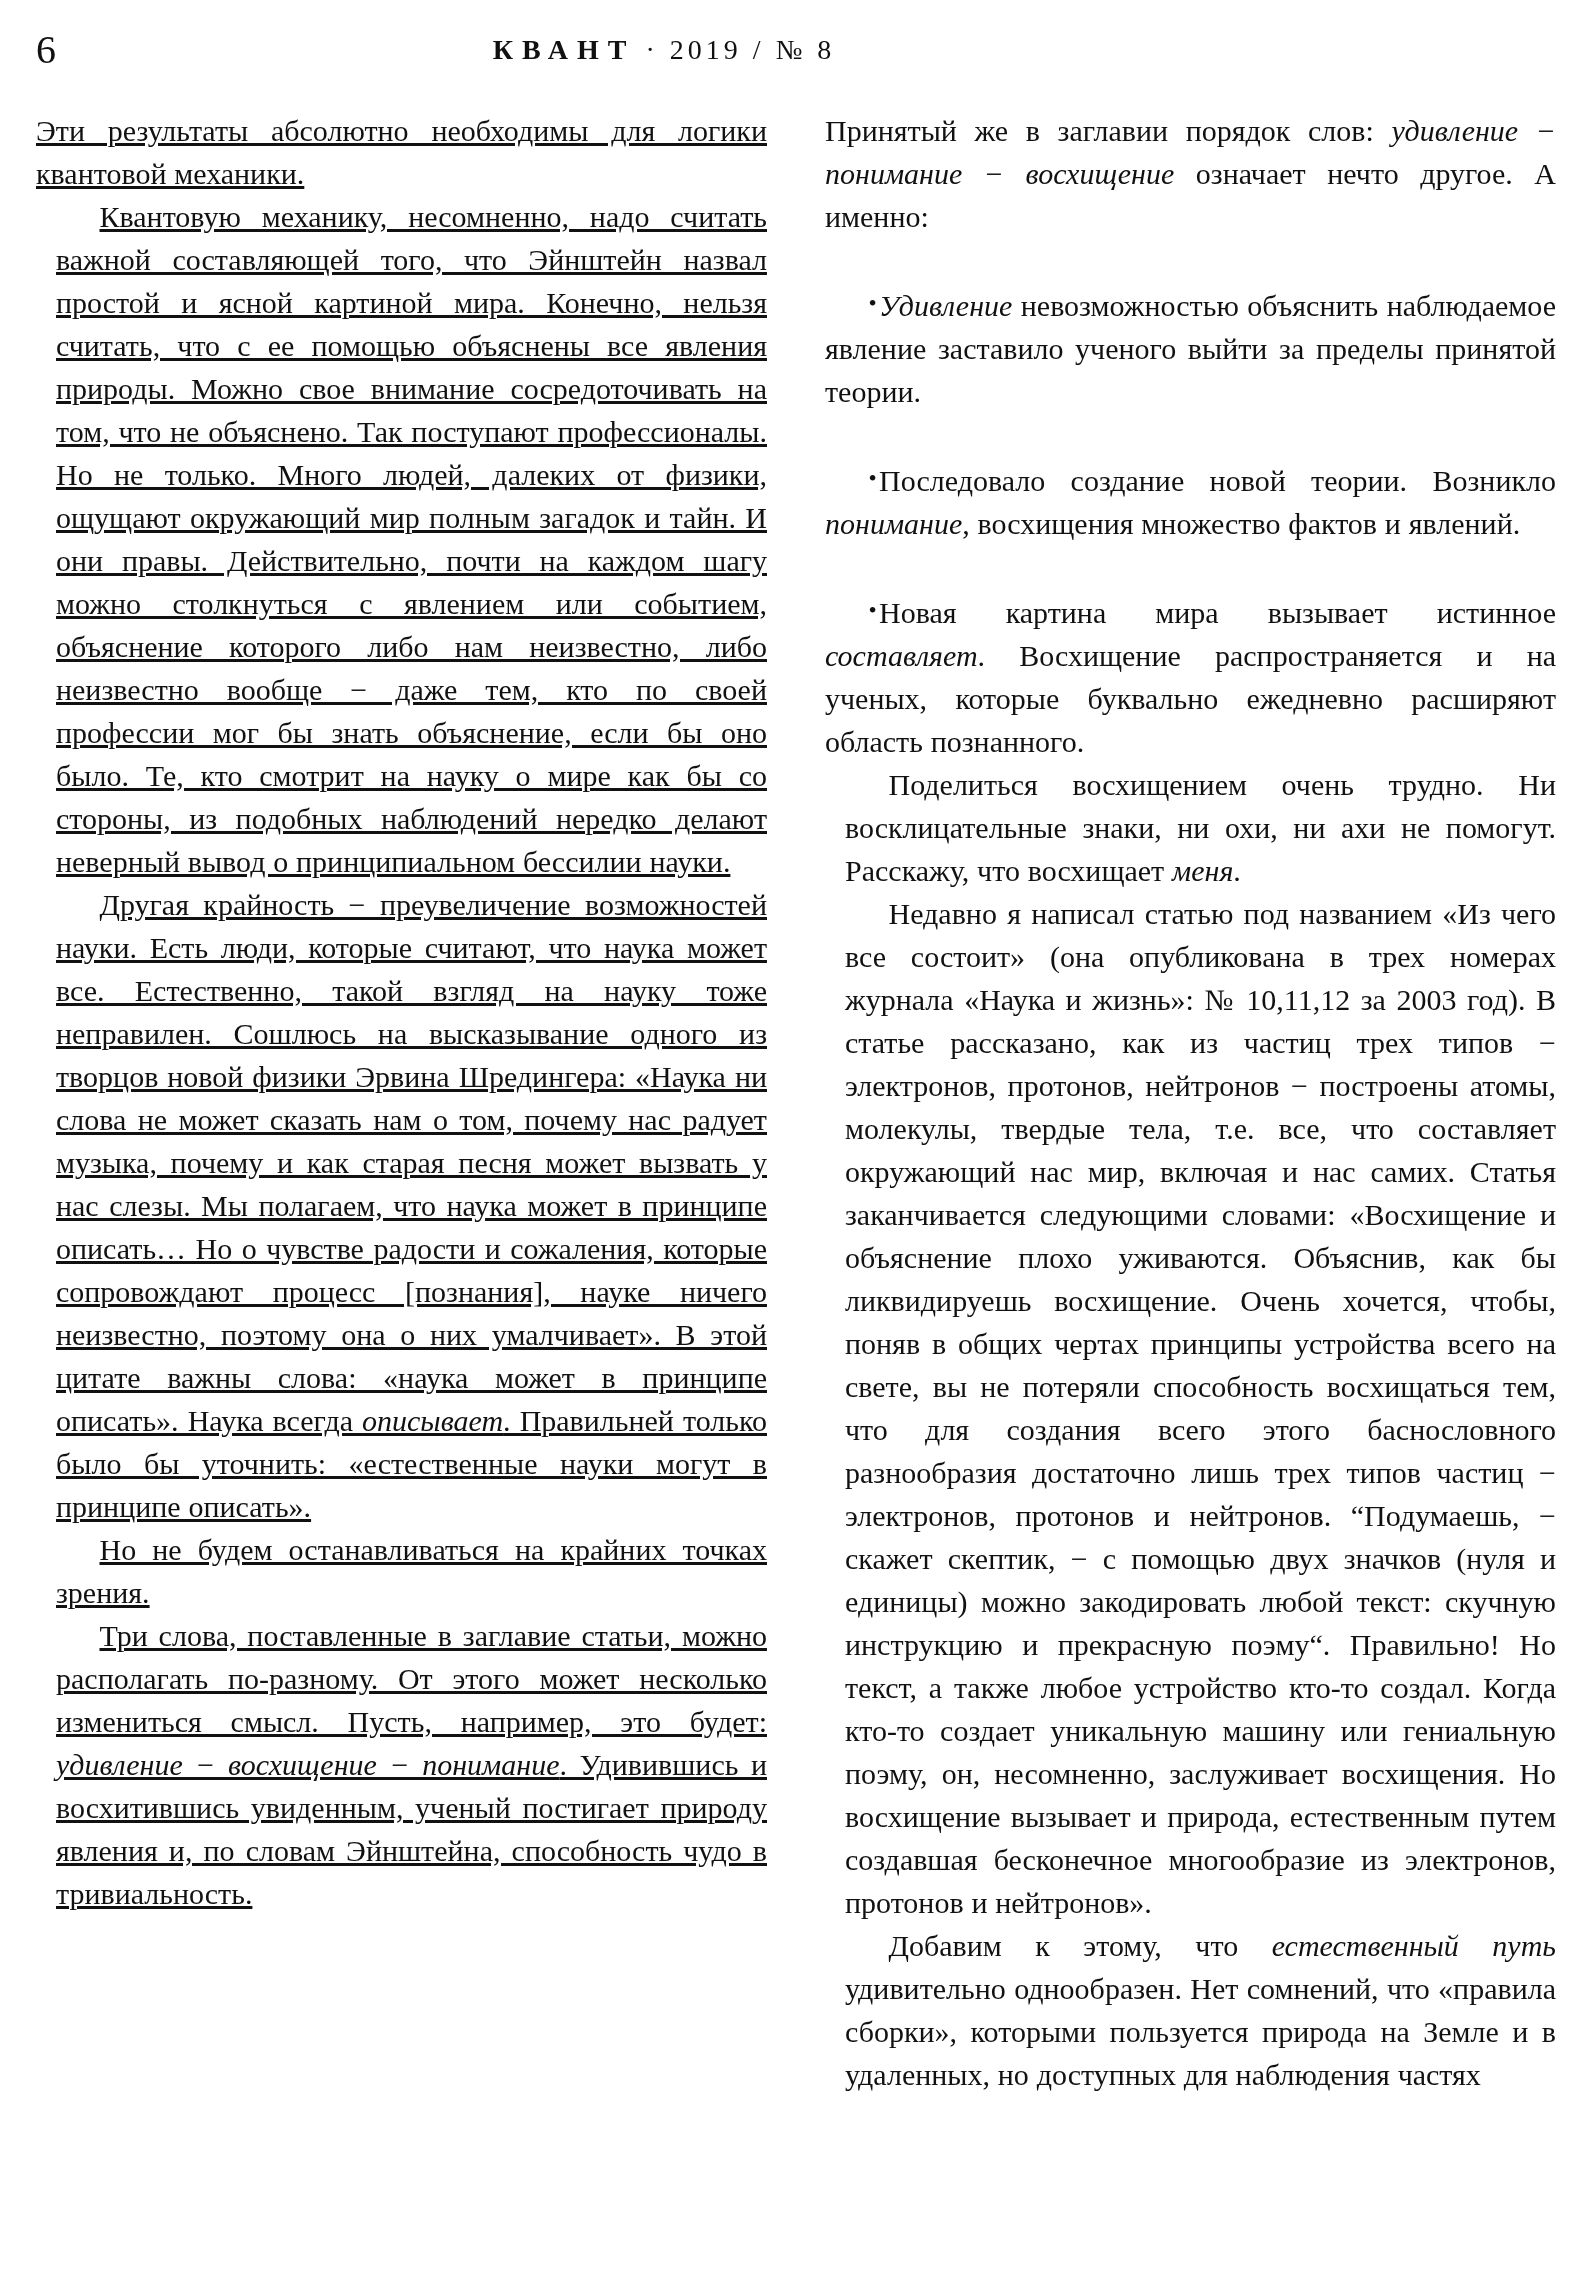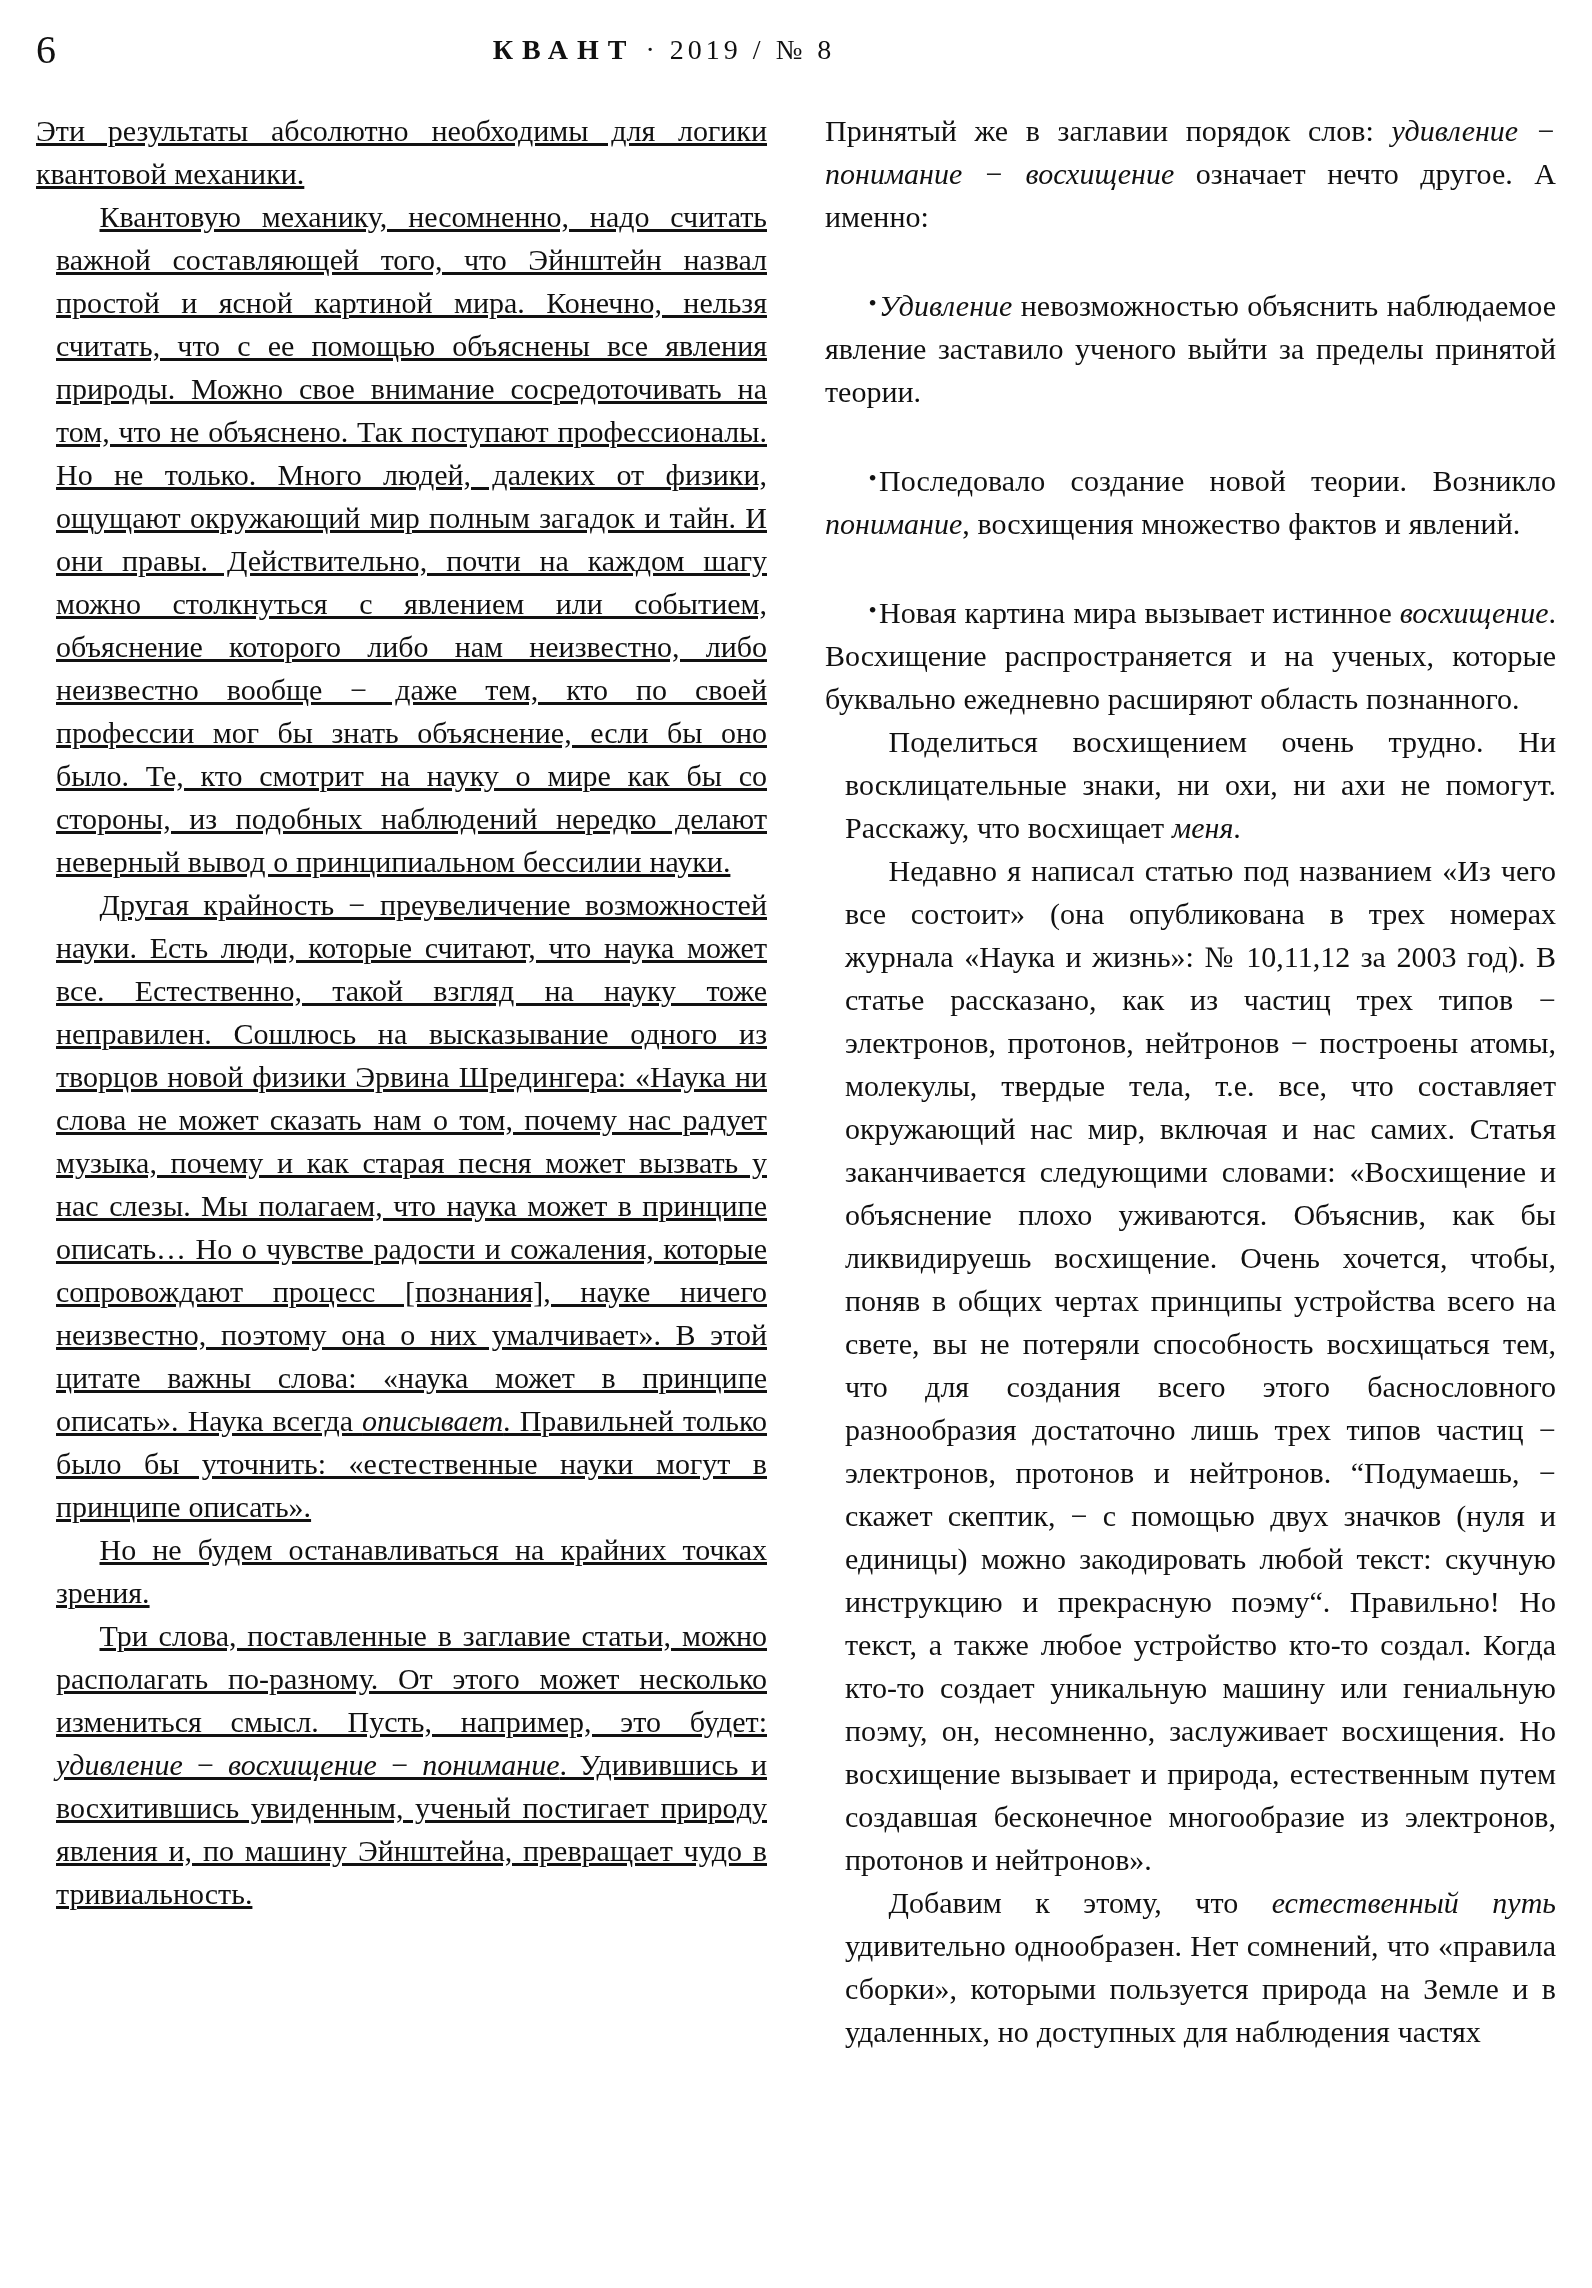--- a/index.html
+++ b/index.html
@@ -112,27 +112,27 @@
       <span class="mag">КВАНТ</span><span class="sep">·</span><span class="issue">2019 / № 8</span>
     </div>
   </div>
 
   <div class="columns">
     <div class="col col-left" id="col-left">
         <p class="noindent"><span>Эти результаты абсолютно необходимы для логики квантовой механики.</span></p>
         <p class="indent"><span>Квантовую механику, несомненно, надо считать важной составляющей того, что Эйнштейн назвал простой и ясной картиной мира. Конечно, нельзя считать, что с ее помощью объяснены все явления природы. Можно свое внимание сосредоточивать на том, что не объяснено. Так поступают профессионалы. Но не только. Много людей, далеких от физики, ощущают окружающий мир полным загадок и тайн. И они правы. Действительно, почти на каждом шагу можно столкнуться с явлением или событием, объяснение которого либо нам неизвестно, либо неизвестно вообще − даже тем, кто по своей профессии мог бы знать объяснение, если бы оно было. Те, кто смотрит на науку о мире как бы со стороны, из подобных наблюдений нередко делают неверный вывод о принципиальном бессилии науки.</span></p>
         <p class="indent"><span>Другая крайность − преувеличение возможностей науки. Есть люди, которые считают, что наука может все. Естественно, такой взгляд на науку тоже неправилен. Сошлюсь на высказывание одного из творцов новой физики Эрвина Шредингера: «Наука ни слова не может сказать нам о том, почему нас радует музыка, почему и как старая песня может вызвать у нас слезы. Мы полагаем, что наука может в принципе описать… Но о чувстве радости и сожаления, которые сопровождают процесс [познания], науке ничего неизвестно, поэтому она о них умалчивает». В этой цитате важны слова: «наука может в принципе описать». Наука всегда </span><i>описывает</i><span>. Правильней только было бы уточнить: «естественные науки могут в принципе описать».</span></p>
         <p class="indent"><span>Но не будем останавливаться на крайних точках зрения.</span></p>
-        <p class="indent"><span>Три слова, поставленные в заглавие статьи, можно располагать по-разному. От этого может несколько измениться смысл. Пусть, например, это будет: </span><i>удивление − восхищение − понимание</i><span>. Удивившись и восхитившись увиденным, ученый постигает природу явления и, по машину Эйнштейна, превращает чудо в тривиальность.</span></p>
+        <p class="indent"><span>Три слова, поставленные в заглавие статьи, можно располагать по-разному. От этого может несколько измениться смысл. Пусть, например, это будет: </span><i>удивление − восхищение − понимание</i><span>. Удивившись и восхитившись увиденным, ученый постигает природу явления и, по словам Эйнштейна, способность чудо в тривиальность.</span></p>
       </div>
     <div class="col col-right" id="col-right">
         <p class="noindent"><span>Принятый же в заглавии порядок слов: </span><i>удивление − понимание − восхищение</i><span> означает нечто другое. А именно:</span></p>
         <p class="bullet"><span class="bullet-dot">•</span><i>Удивление</i><span> невозможностью объяснить наблюдаемое явление заставило ученого выйти за пределы принятой теории.</span></p>
         <p class="bullet"><span class="bullet-dot">•</span><span>Последовало создание новой теории. Возникло </span><i>понимание</i><span>, восхищения множество фактов и явлений.</span></p>
-        <p class="bullet"><span class="bullet-dot">•</span><span>Новая картина мира вызывает истинное </span><i>восхищение</i><span>. Восхищение распространяется и на ученых, которые буквально ежедневно расширяют область познанного.</span></p>
+        <p class="bullet"><span class="bullet-dot">•</span><span>Новая картина мира вызывает истинное </span><i>составляет</i><span>. Восхищение распространяется и на ученых, которые буквально ежедневно расширяют область познанного.</span></p>
         <p class="indent"><span>Поделиться восхищением очень трудно. Ни восклицательные знаки, ни охи, ни ахи не помогут. Расскажу, что восхищает </span><i>меня</i><span>.</span></p>
         <p class="indent"><span>Недавно я написал статью под названием «Из чего все состоит» (она опубликована в трех номерах журнала «Наука и жизнь»: № 10,11,12 за 2003 год). В статье рассказано, как из частиц трех типов − электронов, протонов, нейтронов − построены атомы, молекулы, твердые тела, т.е. все, что составляет окружающий нас мир, включая и нас самих. Статья заканчивается следующими словами: «Восхищение и объяснение плохо уживаются. Объяснив, как бы ликвидируешь восхищение. Очень хочется, чтобы, поняв в общих чертах принципы устройства всего на свете, вы не потеряли способность восхищаться тем, что для создания всего этого баснословного разнообразия достаточно лишь трех типов частиц − электронов, протонов и нейтронов. “Подумаешь, − скажет скептик, − с помощью двух значков (нуля и единицы) можно закодировать любой текст: скучную инструкцию и прекрасную поэму“. Правильно! Но текст, а также любое устройство кто-то создал. Когда кто-то создает уникальную машину или гениальную поэму, он, несомненно, заслуживает восхищения. Но восхищение вызывает и природа, естественным путем создавшая бесконечное многообразие из электронов, протонов и нейтронов».</span></p>
         <p class="indent"><span>Добавим к этому, что </span><i>естественный путь</i><span> удивительно однообразен. Нет сомнений, что «правила сборки», которыми пользуется природа на Земле и в удаленных, но доступных для наблюдения частях</span></p>
       </div>
   </div>
 
 </div>
 
 
 </body></html>

